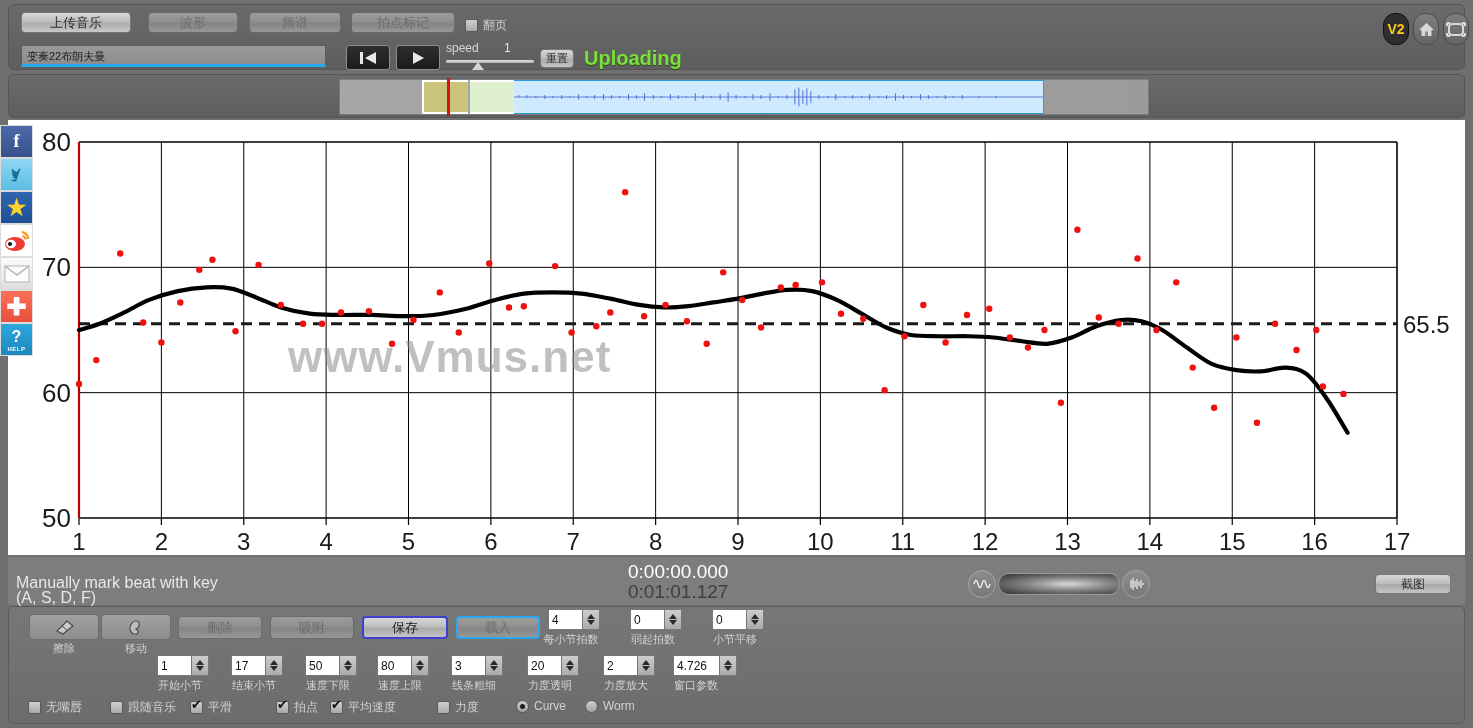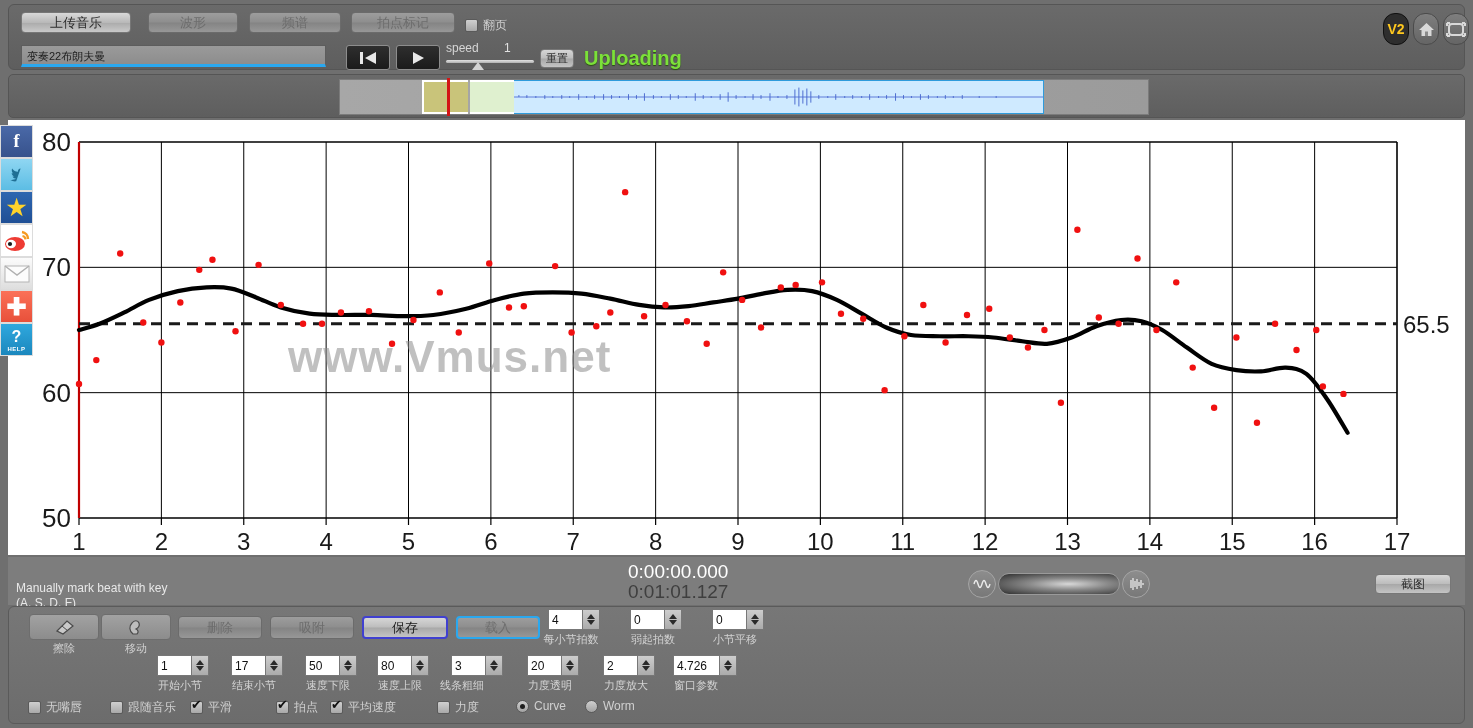--- a/index.html
+++ b/index.html
@@ -146,21 +146,21 @@
   #soc-qz { background: linear-gradient(#2e66b0,#1f4f95); color: #ffd32a; font-size: 22px; }
   #soc-wb { background: #fff; }
   #soc-mail { background: linear-gradient(#fbfbfb,#dedede); }
   #soc-plus { background: linear-gradient(#fb7158,#e8503a); font-size: 24px; }
   #soc-help { background: linear-gradient(#2fa8de,#1b87bd); font-size: 16px; flex-direction: column; }
   #soc-help .hlab { font-size: 6px; letter-spacing: .5px; }
 
   
   .midbar { position: absolute; left: 8px; top: 557px; width: 1457px; height: 48px; background: #7d7d7d; }
   #hint {
-    position: absolute; left: 8px; top: 24px; font-size: 12px; color: #e8e8e8; line-height: 15px;
+    position: absolute; left: 8px; top: 18px; font-size: 16px; color: #e8e8e8; line-height: 15px;
   }
   #time-cur { position: absolute; left: 620px; top: 4px; font-size: 19px; color: #ffffff; }
   #time-tot { position: absolute; left: 620px; top: 24px; font-size: 19px; color: #3f3f3f; }
   #vol-wrap { position: absolute; left: 968px; top: 570px; width: 182px; height: 28px; }
   .vol-ico {
     position: absolute; top: 0; width: 28px; height: 28px; border-radius: 50%;
     background: linear-gradient(#8d8d8d,#787878); border: 1px solid #a5a5a5;
     display:flex; align-items:center; justify-content:center; cursor: pointer;
   }
   #vol-ico-l { left: 0; }
@@ -566,21 +566,21 @@
         </div>
       </div>
       <div class="spin-cap" style="left: 370px; top: 678px;">速度上限</div>
       <div class="spin" style="left: 451px; top: 655px;">
         <div class="sv">3</div>
         <div class="sb">
           <div class="ar up"></div>
           <div class="ar dn"></div>
         </div>
       </div>
-      <div class="spin-cap" style="left: 432px; top: 678px;">线条粗细</div>
+      <div class="spin-cap" style="left: 444px; top: 678px;">线条粗细</div>
       <div class="spin" style="left: 527px; top: 655px;">
         <div class="sv">20</div>
         <div class="sb">
           <div class="ar up"></div>
           <div class="ar dn"></div>
         </div>
       </div>
       <div class="spin-cap" style="left: 520px; top: 678px;">力度透明</div>
       <div class="spin" style="left: 603px; top: 655px;">
         <div class="sv">2</div>

